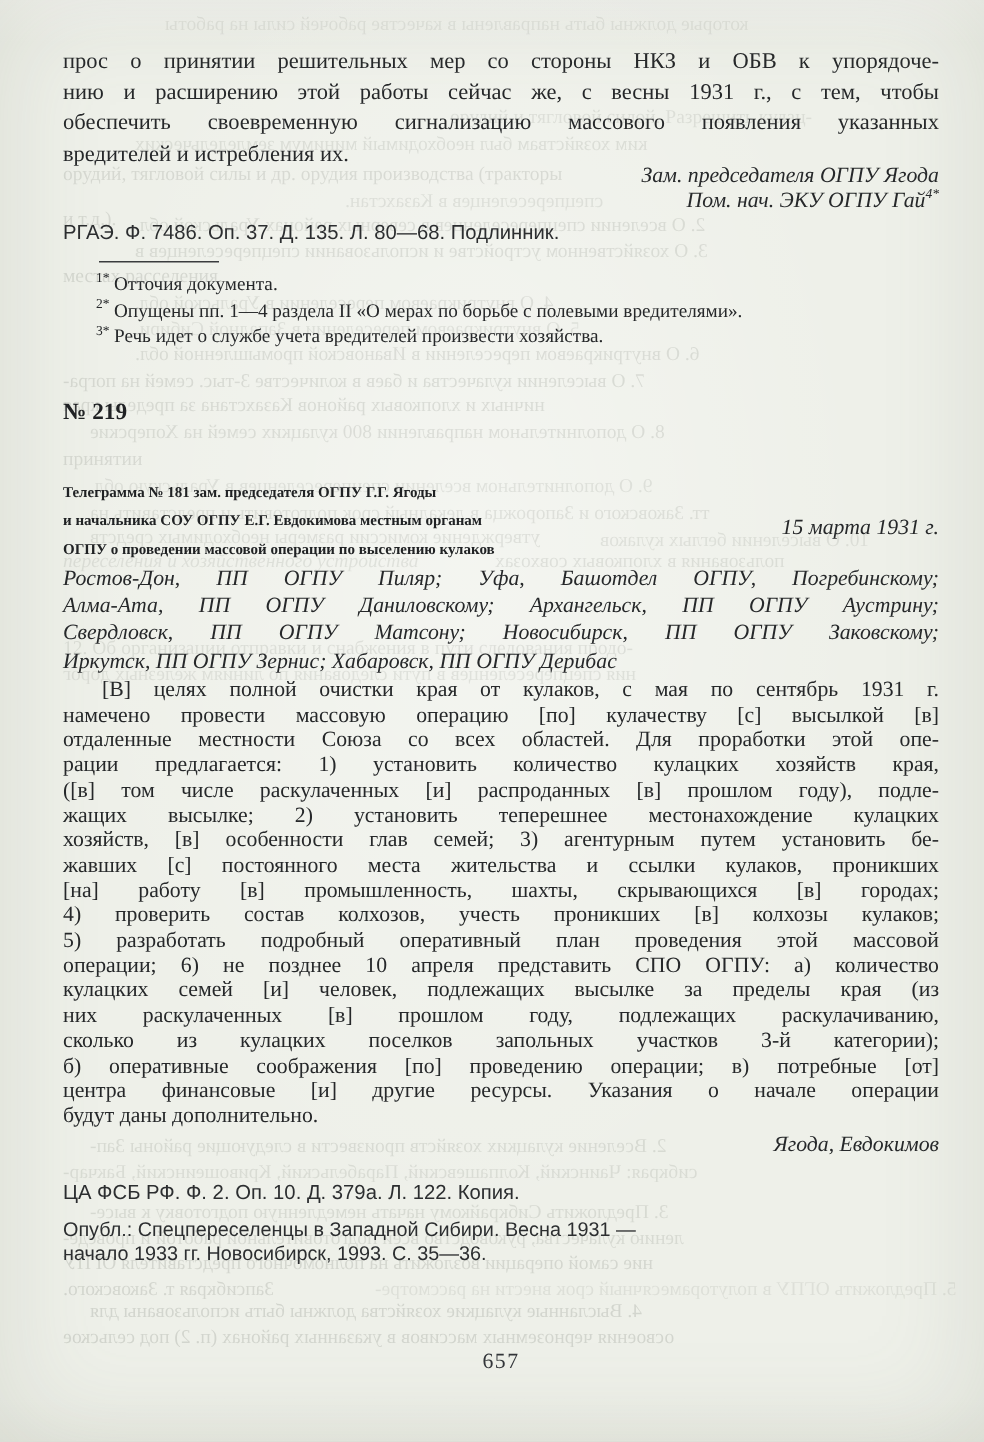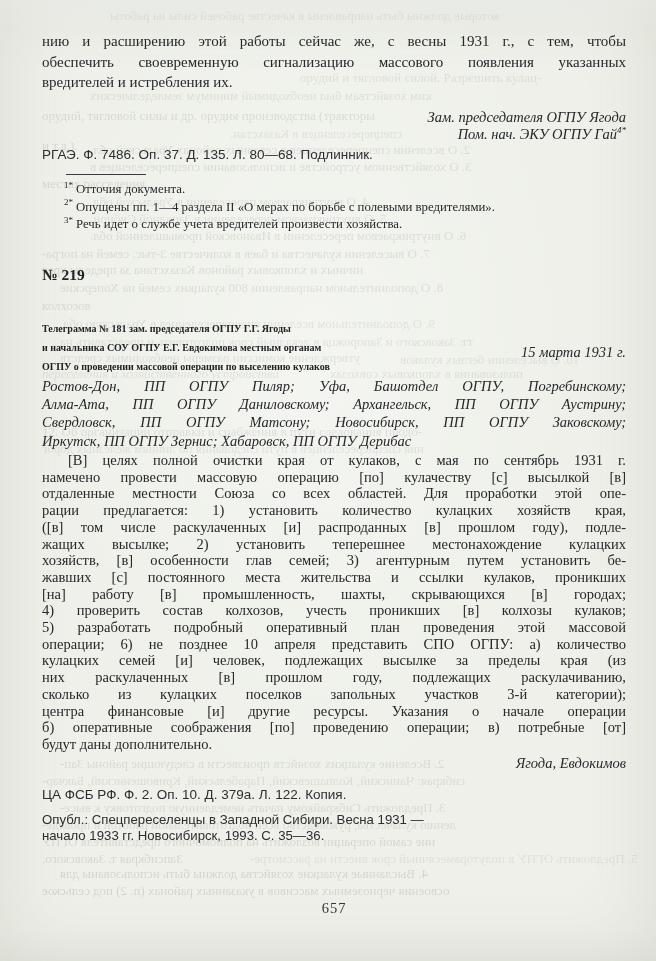--- a/index.html
+++ b/index.html
@@ -64,41 +64,42 @@
       <div class="bleedline m" style="top: 126px; left: 230px; opacity: 0.1;">спецпереселенцев в Казахстан.</div>
       <div class="bleedline m" style="top: 142px; left: 90px; opacity: 0.12;">2. О вселении спецпереселенцев в северных районах Уральской обл.</div>
       <div class="bleedline m" style="top: 159px; left: 90px; opacity: 0.12;">3. О хозяйственном устройстве и использовании спецпереселенцев в</div>
       <div class="bleedline" style="top: 176px; left: 42px; opacity: 0.14;">местах расселения.</div>
       <div class="bleedline m" style="top: 194px; left: 90px; opacity: 0.11;">4. О внутрикраевом переселении в Уральской обл.</div>
       <div class="bleedline m" style="top: 211px; left: 90px; opacity: 0.1;">5. О внутрикраевом переселении в Западной Сибири.</div>
       <div class="bleedline m" style="top: 228px; left: 90px; opacity: 0.12;">6. О внутрикраевом переселении в Ивановской промышленной обл.</div>
       <div class="bleedline m" style="top: 246px; left: 42px; opacity: 0.13;">7. О выселении кулачества и баев в количестве 3-тыс. семей на погра-</div>
       <div class="bleedline m" style="top: 262px; left: 42px; opacity: 0.13;">ничных и хлопковых районов Казахстана за пределы края</div>
       <div class="bleedline m" style="top: 280px; left: 60px; opacity: 0.12;">8. О дополнительном направлении 800 кулацких семей на Хоперские</div>
-      <div class="bleedline" style="top: 298px; left: 42px; opacity: 0.13;">колхозов</div>
+      <div class="bleedline" style="top: 298px; left: 42px; opacity: 0.13;">принятии</div>
       <div class="bleedline m" style="top: 316px; left: 60px; opacity: 0.1;">9. О дополнительном вселении спецпереселенцев в Уральскую обл.</div>
       <div class="bleedline m" style="top: 334px; left: 60px; opacity: 0.11;">тт. Заковского и Запорожца в декадный срок подготовить и представить на</div>
       <div class="bleedline m" style="top: 350px; left: 60px; opacity: 0.11;">утверждение комиссии размеры необходимых средств</div>
       <div class="bleedline m" style="top: 352px; left: 400px; opacity: 0.1;">10. О выселении беглых кулаков</div>
       <div class="bleedline i" style="top: 366px; left: 42px; opacity: 0.1;">переселения и хозяйственного устройства</div>
       <div class="bleedline m" style="top: 366px; left: 330px; opacity: 0.11;">пользования в хлопковых совхозах</div>
       <div class="bleedline" style="top: 424px; left: 42px; opacity: 0.11;">12. Об организации отправки и снабжения в пути следования продо-</div>
       <div class="bleedline m" style="top: 441px; left: 42px; opacity: 0.1;">ния спецпереселенцев в пути следования по линиям железных дорог</div>
       <div class="bleedline m" style="top: 756px; left: 60px; opacity: 0.12;">2. Вселение кулацких хозяйств произвести в следующие районы Зап-</div>
       <div class="bleedline m" style="top: 773px; left: 42px; opacity: 0.11;">сибкрая: Чаинский, Колпашевский, Парабельский, Кривошеинский, Бакчар-</div>
       <div class="bleedline m" style="top: 800px; left: 60px; opacity: 0.12;">3. Предложить Сибкрайкому начать немедленную подготовку к высе-</div>
       <div class="bleedline m" style="top: 817px; left: 42px; opacity: 0.12;">лению кулачества, руководство всей подготовительной работой и проведе-</div>
       <div class="bleedline m" style="top: 834px; left: 42px; opacity: 0.14;">ние самой операции возложить на полномочного представителя ОГПУ</div>
       <div class="bleedline m" style="top: 851px; left: 42px; opacity: 0.14;">Запсибкрая т. Заковского.</div>
       <div class="bleedline m" style="top: 851px; left: 250px; opacity: 0.09;">5. Предложить ОГПУ в полуторамесячный срок внести на рассмотре-</div>
       <div class="bleedline m" style="top: 866px; left: 60px; opacity: 0.15;">4. Высланные кулацкие хозяйства должны быть использованы для</div>
       <div class="bleedline m" style="top: 883px; left: 42px; opacity: 0.15;">освоения черноземных массивов в указанных районах (п. 2) под сельское</div>
     </div>
 
   <div class="blk" id="toppara">
+      <div class="jline">прос о принятии решительных мер со стороны НКЗ и ОБВ к упорядоче-</div>
       <div class="jline">нию и расширению этой работы сейчас же, с весны 1931 г., с тем, чтобы</div>
       <div class="jline">обеспечить своевременную сигнализацию массового появления указанных</div>
       <div class="jline last">вредителей и истребления их.</div>
     </div>
 
   <div class="blk" id="sig1">
       <div class="sigline">Зам. председателя ОГПУ Ягода</div>
       <div class="sigline">Пом. нач. ЭКУ ОГПУ Гай<sup>4*</sup></div>
     </div>
 
@@ -138,22 +139,22 @@
       <div class="jline">жащих высылке; 2) установить теперешнее местонахождение кулацких</div>
       <div class="jline">хозяйств, [в] особенности глав семей; 3) агентурным путем установить бе-</div>
       <div class="jline">жавших [с] постоянного места жительства и ссылки кулаков, проникших</div>
       <div class="jline">[на] работу [в] промышленность, шахты, скрывающихся [в] городах;</div>
       <div class="jline">4) проверить состав колхозов, учесть проникших [в] колхозы кулаков;</div>
       <div class="jline">5) разработать подробный оперативный план проведения этой массовой</div>
       <div class="jline">операции; 6) не позднее 10 апреля представить СПО ОГПУ: а) количество</div>
       <div class="jline">кулацких семей [и] человек, подлежащих высылке за пределы края (из</div>
       <div class="jline">них раскулаченных [в] прошлом году, подлежащих раскулачиванию,</div>
       <div class="jline">сколько из кулацких поселков запольных участков 3-й категории);</div>
+      <div class="jline">б) оперативные соображения [по] проведению операции; в) потребные [от]</div>
       <div class="jline">центра финансовые [и] другие ресурсы. Указания о начале операции</div>
-      <div class="jline">б) оперативные соображения [по] проведению операции; в) потребные [от]</div>
       <div class="jline last">будут даны дополнительно.</div>
     </div>
 
   <div class="blk" id="sig2">Ягода, Евдокимов</div>
 
   <div class="blk" id="archive2">ЦА ФСБ РФ. Ф. 2. Оп. 10. Д. 379а. Л. 122. Копия.</div>
 
   <div class="blk" id="publ">
       <div class="publ-line">Опубл.: Спецпереселенцы в Западной Сибири. Весна 1931 —</div>
       <div class="publ-line">начало 1933 гг. Новосибирск, 1993. С. 35—36.</div>

